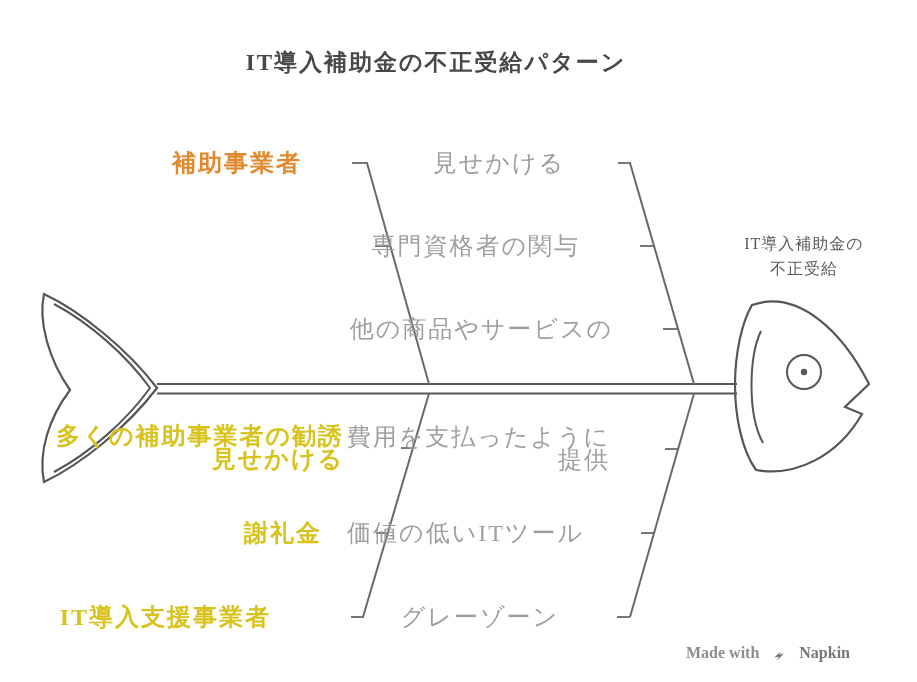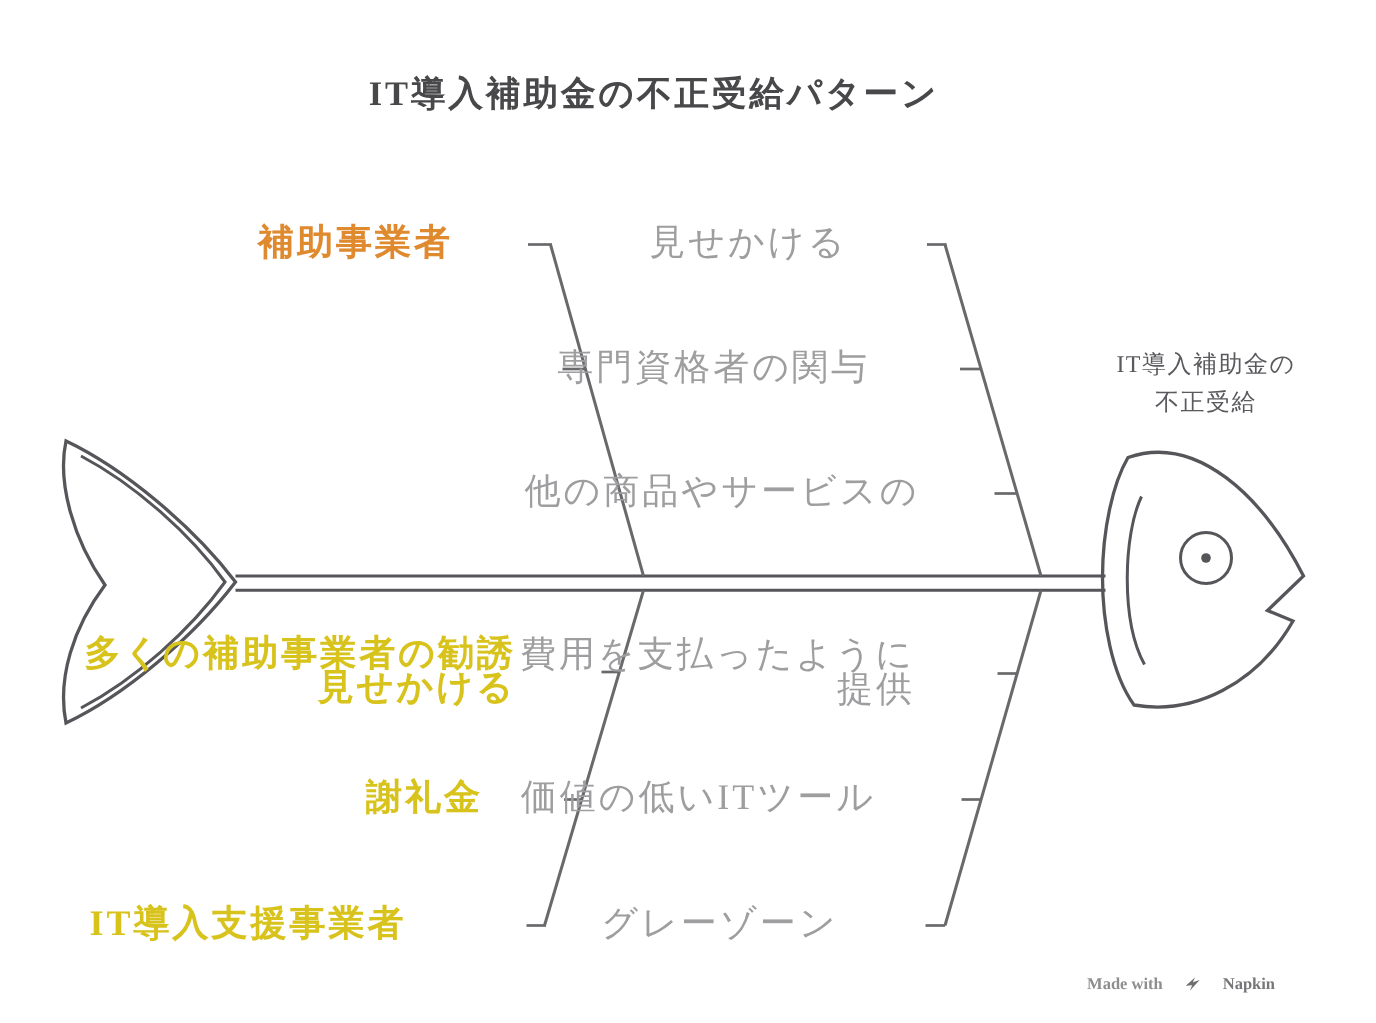--- a/index.html
+++ b/index.html
@@ -48,21 +48,21 @@
     white-space: pre-line;
     color: var(--effect_text, #5A5A5E);
   }
   .watermark {
     position: absolute;
     right: 22px;
     bottom: 20px;
     display: flex;
     align-items: flex-end;
     gap: 14px;
-    font-size: 11px;
+    font-size: 16px;
     color: var(--watermark, #8E8E8E);
     font-weight: 600;
   }
   .watermark .brand { color: #77777A; font-weight: 700; }
   .skel-dark  { stroke: var(--line_dark, #55555A); fill: none; }
   .skel-rib   { stroke: var(--line_rib, #69696C); fill: none; }
 </style>
 </head>
 <body>
 

